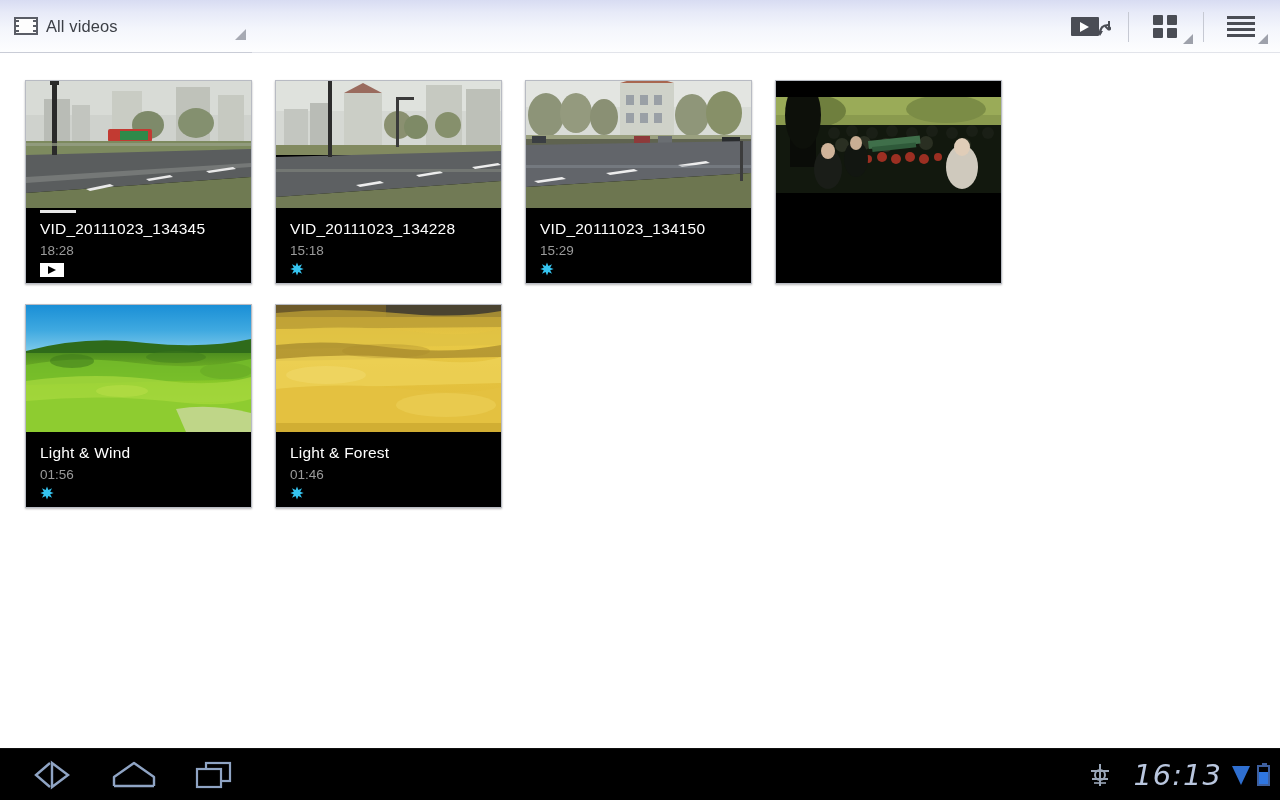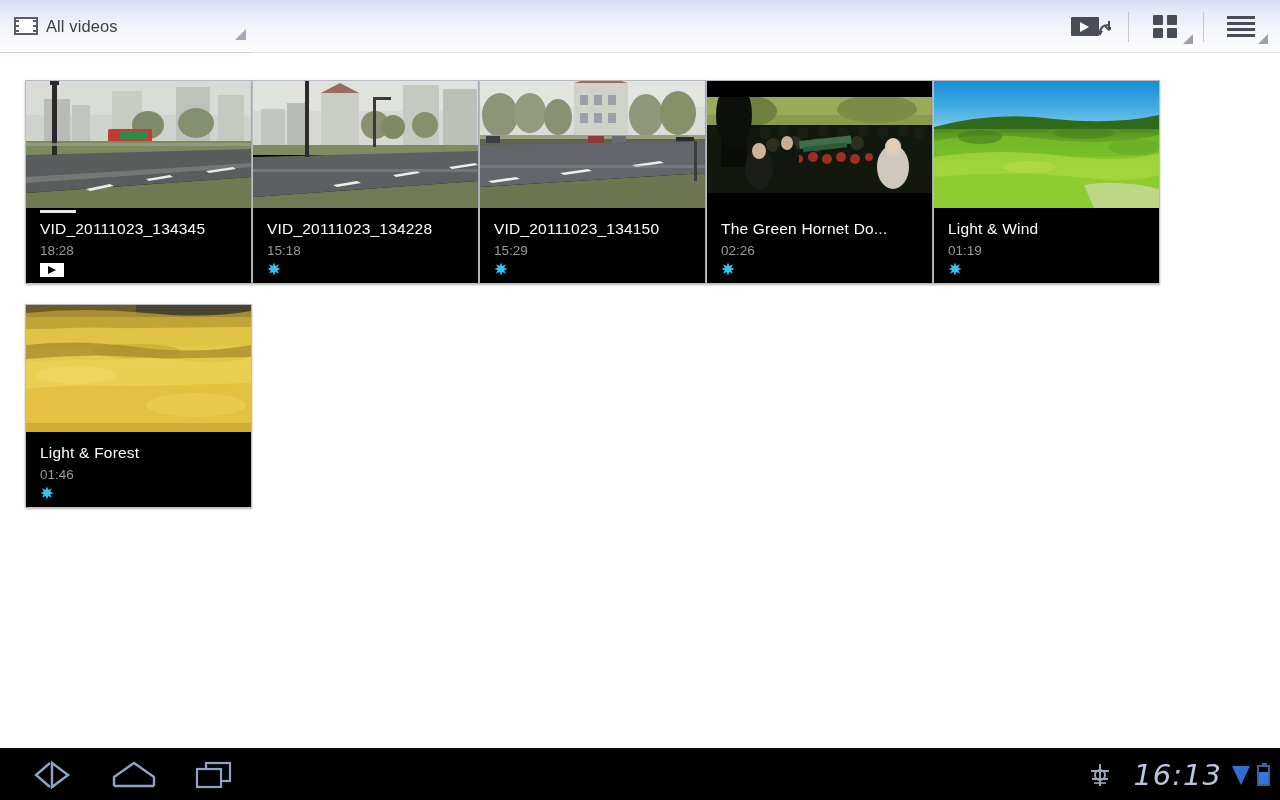--- a/index.html
+++ b/index.html
@@ -93,21 +93,21 @@
   }
 
   
   .grid {
     position:absolute; left:25px; top:80px;
     width:1232px;
     display:flex; flex-wrap:wrap;
   }
   .card {
     width:227px; height:204px;
-    margin-bottom:20px;
+    margin-right:23px; margin-bottom:20px;
     background:#000;
     border:1px solid #b8bbc3;
     box-shadow:0 1px 2px rgba(0,0,0,.28);
     position:relative; overflow:hidden;
     flex:0 0 auto;
   }
   .thumb { position:relative; width:225px; height:127px; overflow:hidden; background:#000; }
 
   .info { position:absolute; left:0; bottom:0; width:225px; height:75px; background:#000; }
   .progress {
@@ -380,27 +380,20 @@
           <ellipse cx="80" cy="78" rx="12" ry="18" fill="#121611"></ellipse>
           <ellipse cx="80" cy="62" rx="6" ry="7" fill="#c9ae94"></ellipse>
           <ellipse cx="52" cy="88" rx="14" ry="20" fill="#1a1d18"></ellipse>
           <ellipse cx="52" cy="70" rx="7" ry="8" fill="#d0b49a"></ellipse>
           <ellipse cx="186" cy="86" rx="16" ry="22" fill="#cfc9bd"></ellipse>
           <ellipse cx="186" cy="66" rx="8" ry="9" fill="#e0cdb8"></ellipse>
           <rect x="0" y="0" width="225" height="16" fill="#000"></rect>
           <rect x="0" y="112" width="225" height="15" fill="#000"></rect>
         </svg>
       </div>
-      <div class="info">
-        <div class="title">The Green Hornet Do...</div>
-        <div class="dur">02:26</div>
-        <svg class="badge-star" viewBox="0 0 14 14">
-          <path d="M7 0.5 L8.4 4 L12 2.2 L10.2 5.8 L13.7 7 L10.2 8.2 L12 11.8 L8.4 10 L7 13.5 L5.6 10 L2 11.8 L3.8 8.2 L0.3 7 L3.8 5.8 L2 2.2 L5.6 4 Z" fill="#35c4f0"></path>
-        </svg>
-      </div>
     </div>
 
     <div class="card">
       <div class="thumb">
         <svg width="225" height="127" viewBox="0 0 225 127" preserveAspectRatio="none">
           <defs>
             <linearGradient id="sky5" x1="0" y1="0" x2="0" y2="1">
               <stop offset="0%" stop-color="#1a8fd6"></stop>
               <stop offset="55%" stop-color="#3fa9e0"></stop>
               <stop offset="100%" stop-color="#7cc9ea"></stop>
@@ -419,21 +412,21 @@
           <path d="M0 96 Q80 88 160 98 Q200 102 225 94 L225 127 L0 127 Z" fill="#8ecc30"></path>
           <ellipse cx="46" cy="56" rx="22" ry="7" fill="#3e7a1c" opacity=".55"></ellipse>
           <ellipse cx="150" cy="52" rx="30" ry="6" fill="#3e7a1c" opacity=".45"></ellipse>
           <ellipse cx="200" cy="66" rx="26" ry="8" fill="#63a524" opacity=".5"></ellipse>
           <path d="M150 104 Q185 98 225 108 L225 127 L160 127 Z" fill="#cfd9a6" opacity=".75"></path>
           <ellipse cx="96" cy="86" rx="26" ry="6" fill="#b8dd48" opacity=".6"></ellipse>
         </svg>
       </div>
       <div class="info">
         <div class="title">Light &amp; Wind</div>
-        <div class="dur">01:19</div>
+        <div class="dur">01:56</div>
         <svg class="badge-star" viewBox="0 0 14 14">
           <path d="M7 0.5 L8.4 4 L12 2.2 L10.2 5.8 L13.7 7 L10.2 8.2 L12 11.8 L8.4 10 L7 13.5 L5.6 10 L2 11.8 L3.8 8.2 L0.3 7 L3.8 5.8 L2 2.2 L5.6 4 Z" fill="#35c4f0"></path>
         </svg>
       </div>
     </div>
 
     <div class="card">
       <div class="thumb">
         <svg width="225" height="127" viewBox="0 0 225 127" preserveAspectRatio="none">
           <defs>

